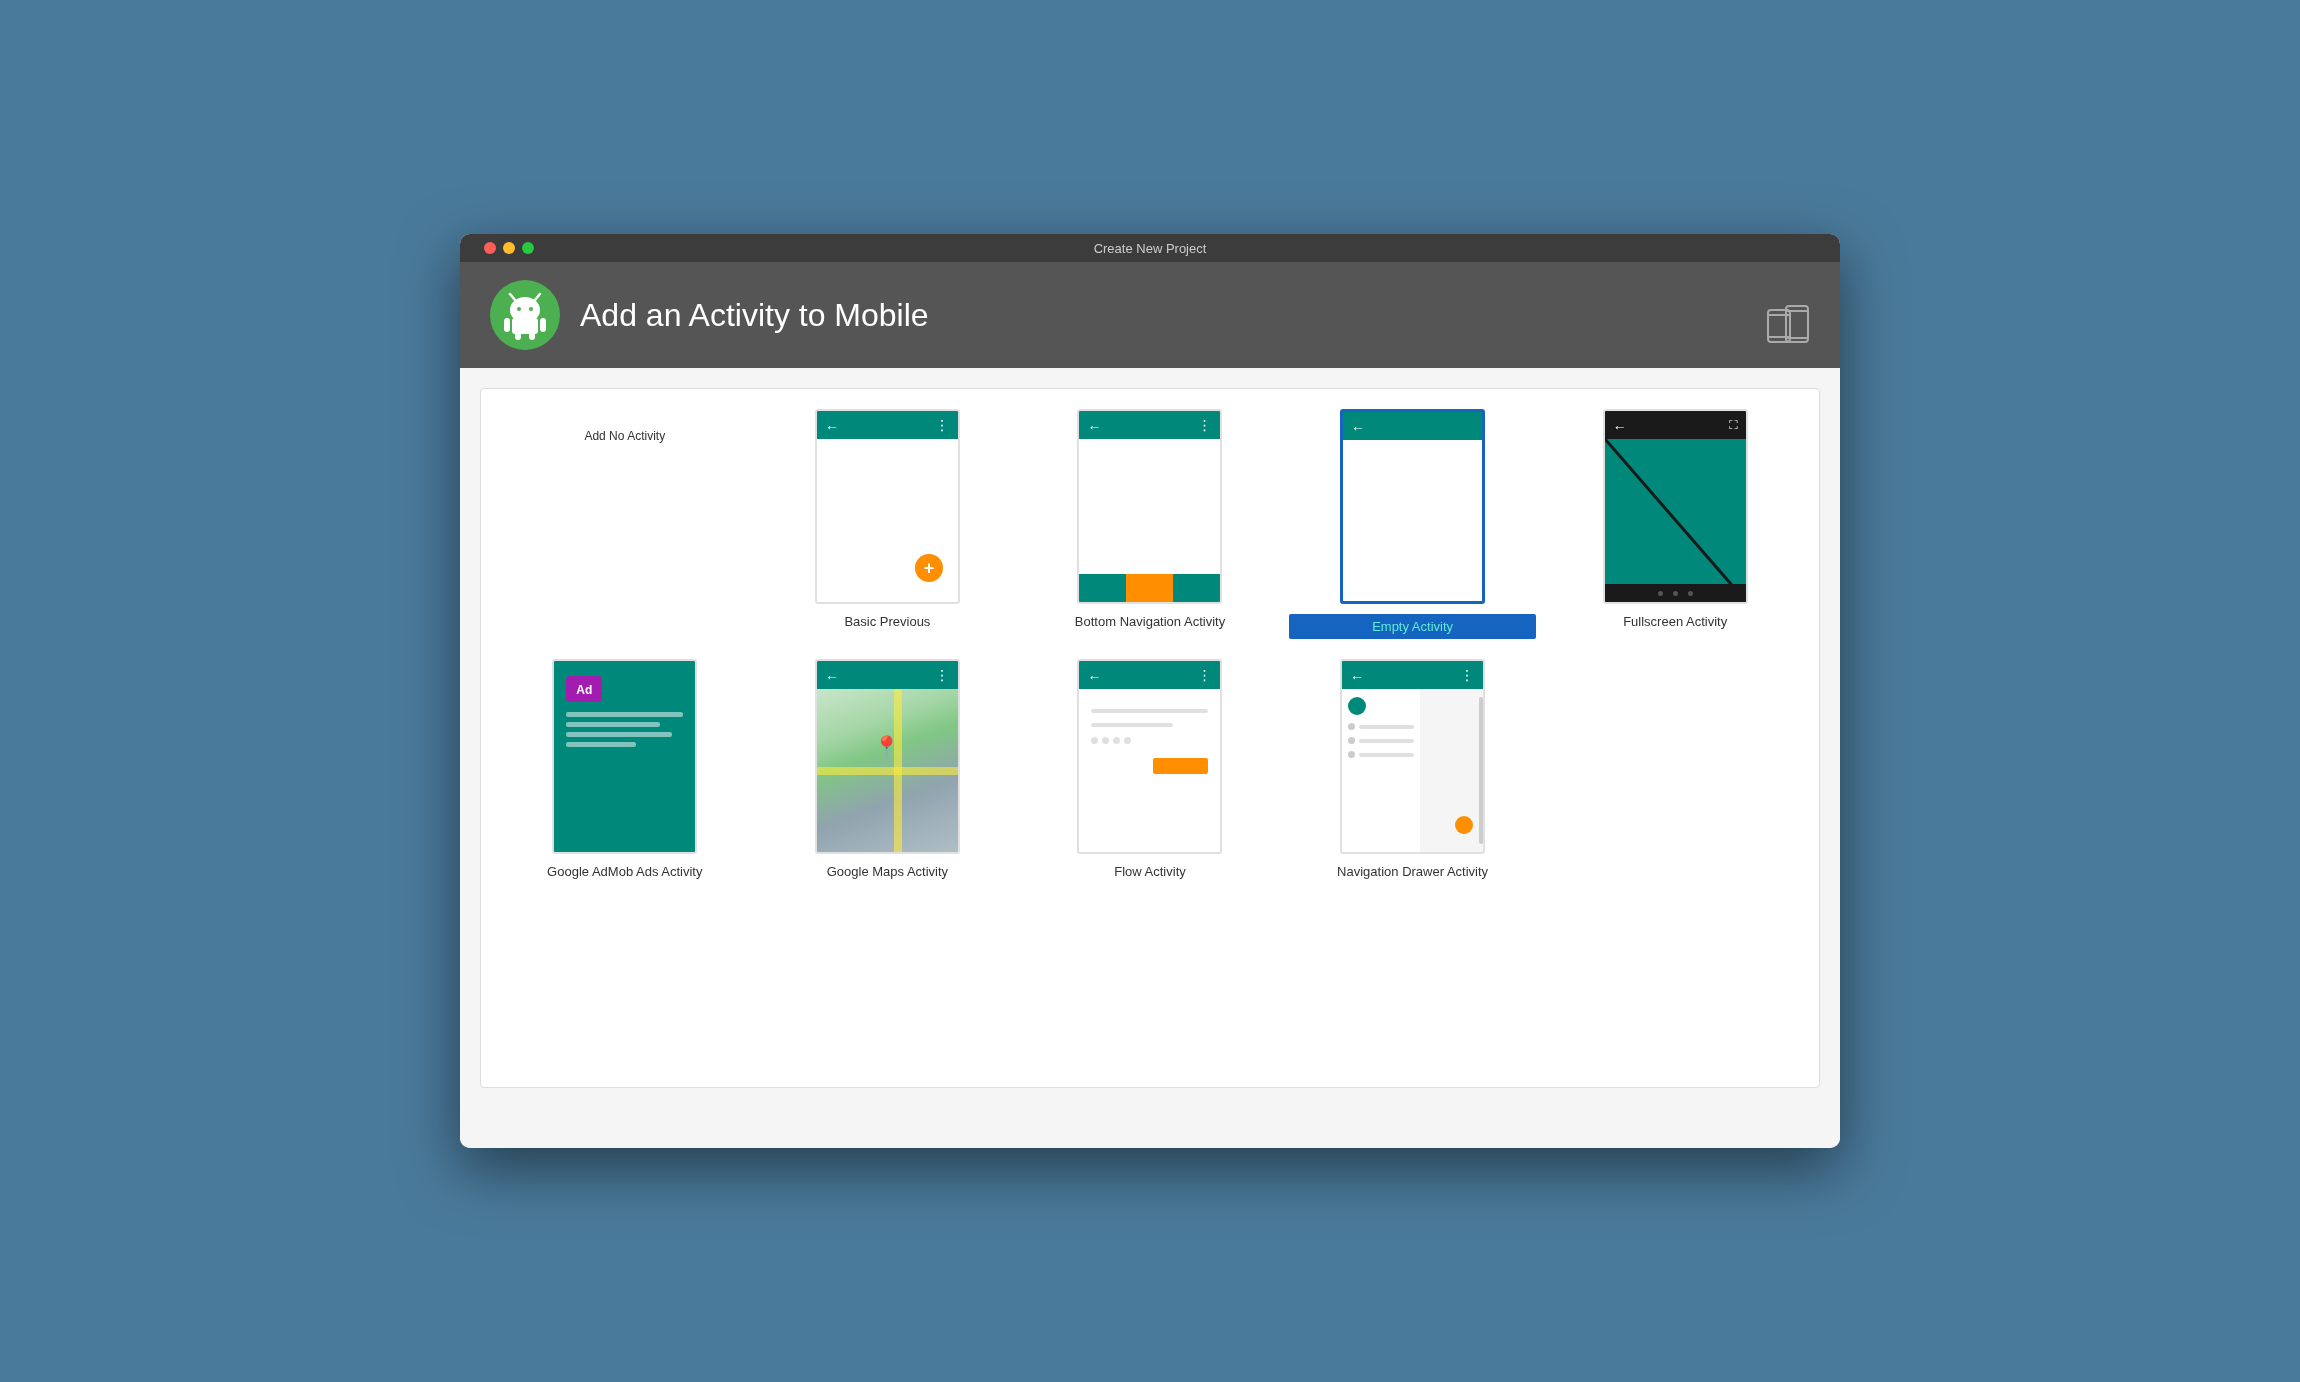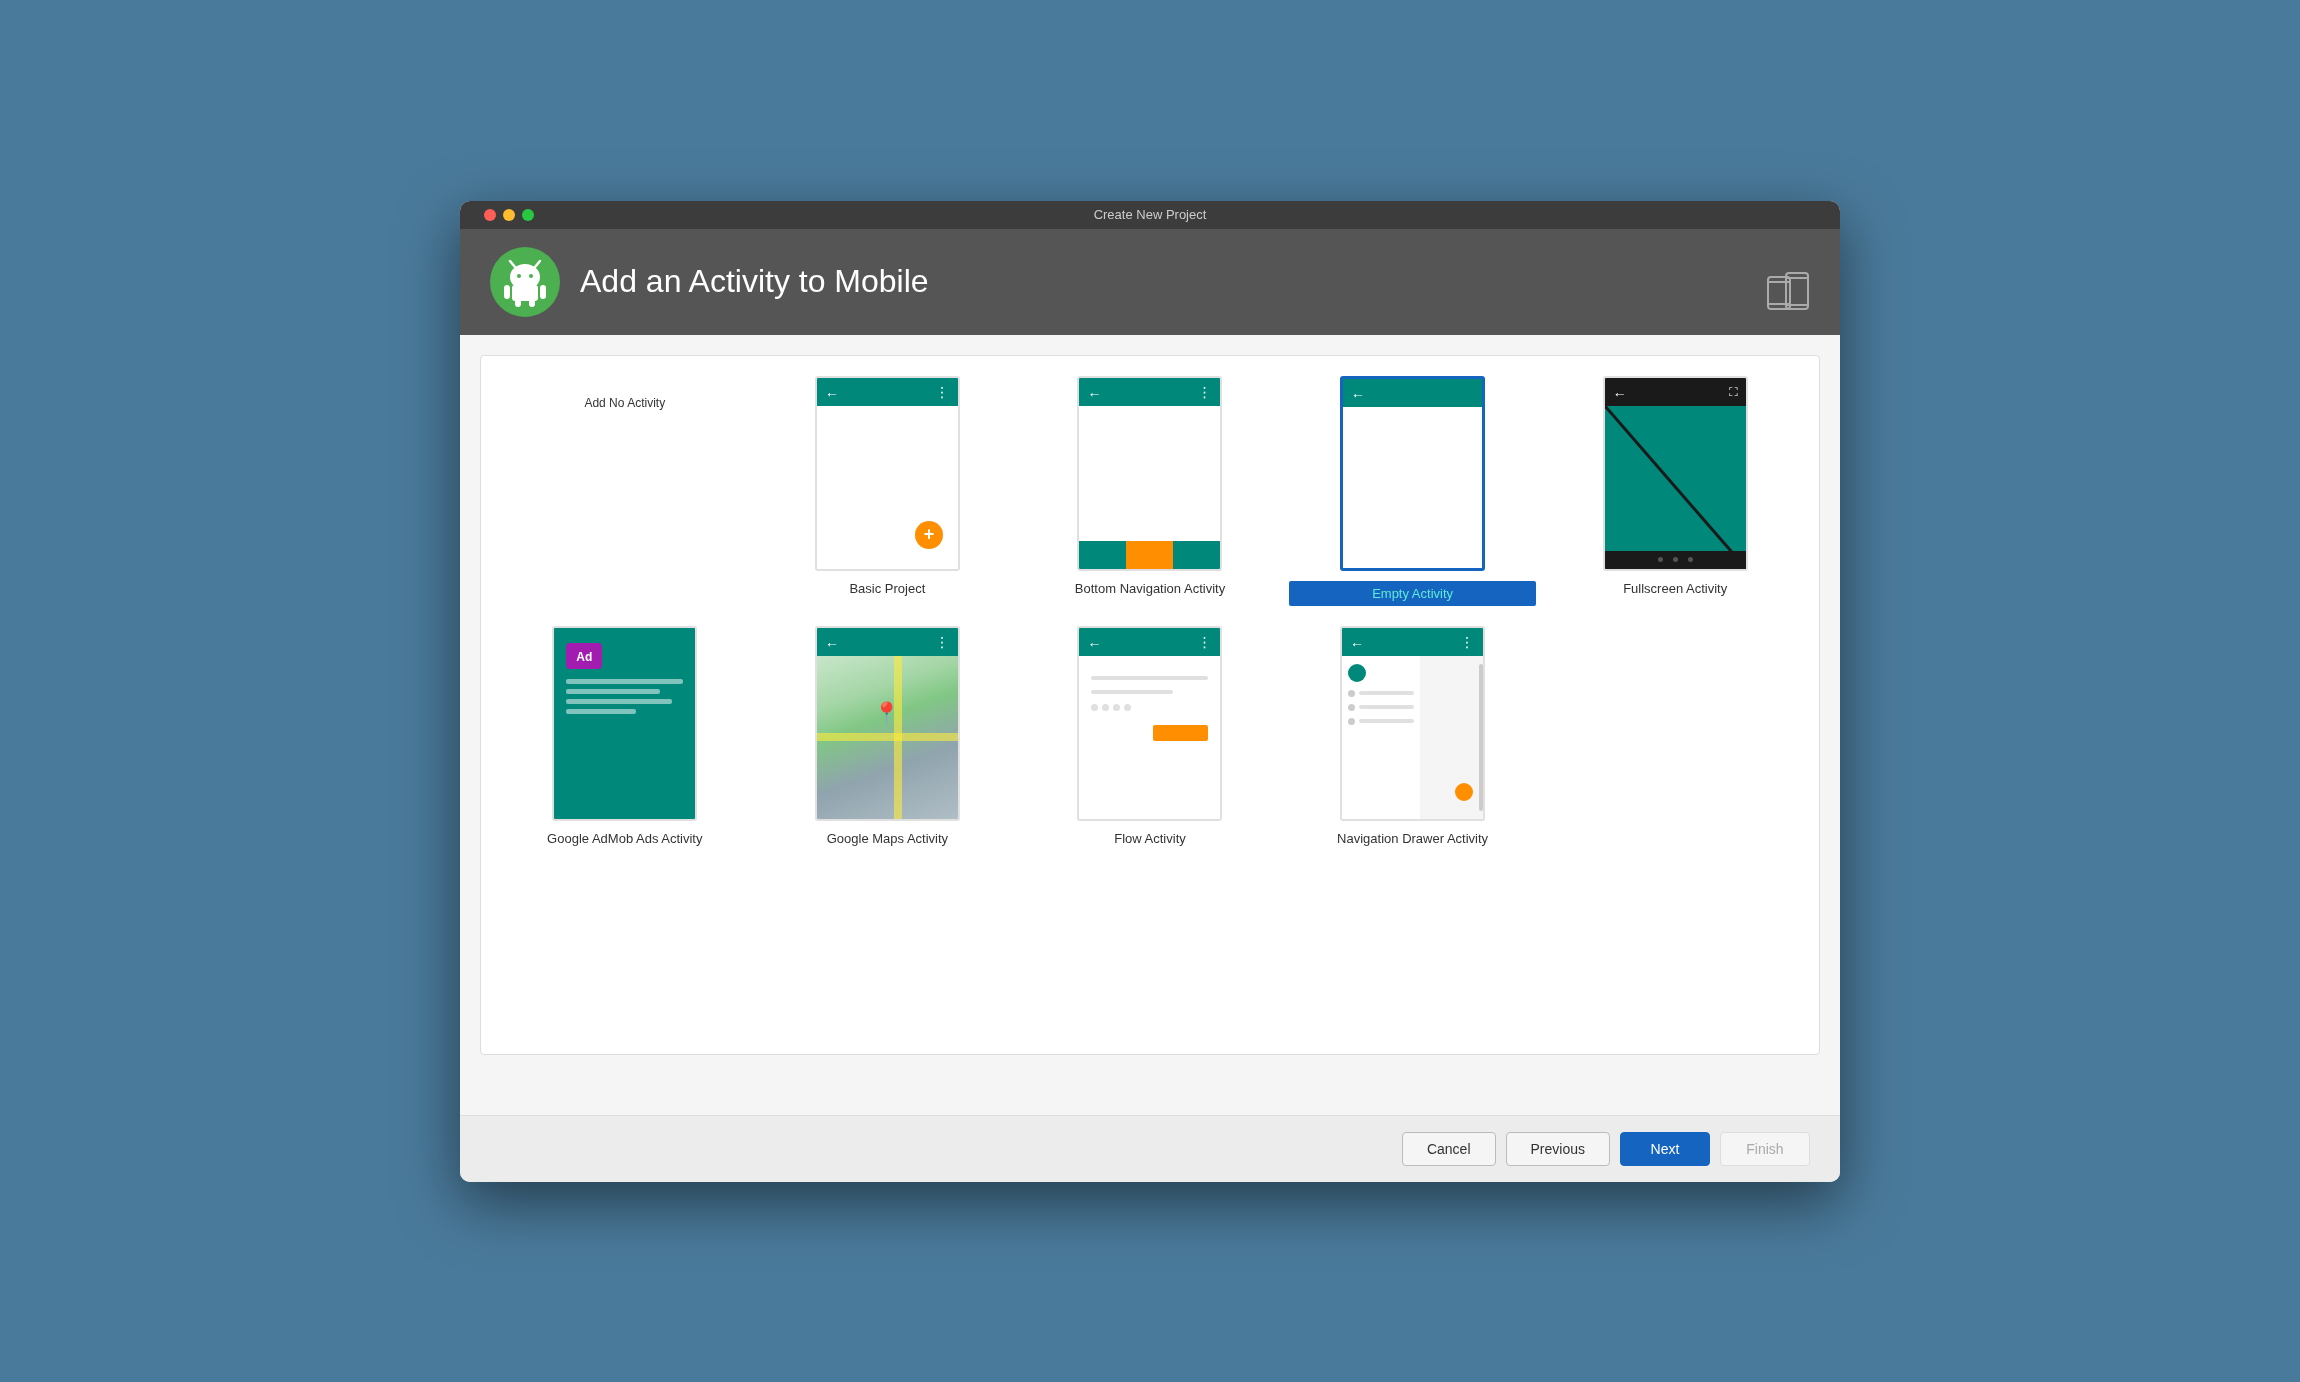--- a/index.html
+++ b/index.html
@@ -322,21 +322,21 @@
       <div class="activity-item">
         <div class="activity-thumb basic-thumb">
           <div class="phone-top-bar">
             <span class="back-arrow">←</span>
             <span class="dots">⋮</span>
           </div>
           <div class="phone-body" style="height:calc(100% - 28px); position:relative;">
             <div class="fab" style="position:absolute;bottom:20px;right:15px;width:28px;height:28px;background:#ff8f00;border-radius:50%;display:flex;align-items:center;justify-content:center;color:white;font-size:18px;font-weight:bold;">+</div>
           </div>
         </div>
-        <span class="activity-label">Basic Project</span>
+        <span class="activity-label">Basic Previous</span>
       </div>
 
       <div class="activity-item">
         <div class="activity-thumb bottomnav-thumb">
           <div class="phone-top-bar">
             <span class="back-arrow">←</span>
             <span class="dots">⋮</span>
           </div>
           <div style="height:calc(100% - 28px);position:relative;">
             <div style="position:absolute;bottom:0;left:0;right:0;height:28px;display:flex;">
@@ -463,19 +463,13 @@
               <div style="position:absolute;bottom:18px;right:10px;width:18px;height:18px;background:#ff8f00;border-radius:50%;"></div>
             </div>
           </div>
         </div>
         <span class="activity-label">Navigation Drawer Activity</span>
       </div>
 
     </div>
   </div>
 
-  <div class="footer">
-    <button class="btn">Cancel</button>
-    <button class="btn">Previous</button>
-    <button class="btn primary">Next</button>
-    <button class="btn disabled">Finish</button>
-  </div>
 </div>
 
 </body></html>

